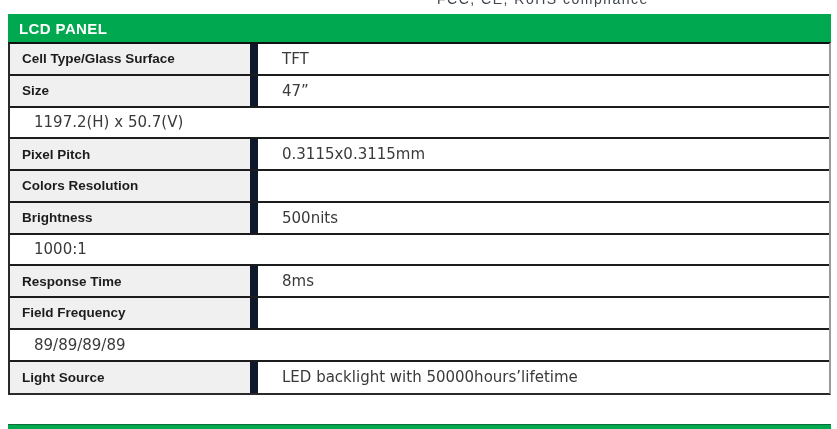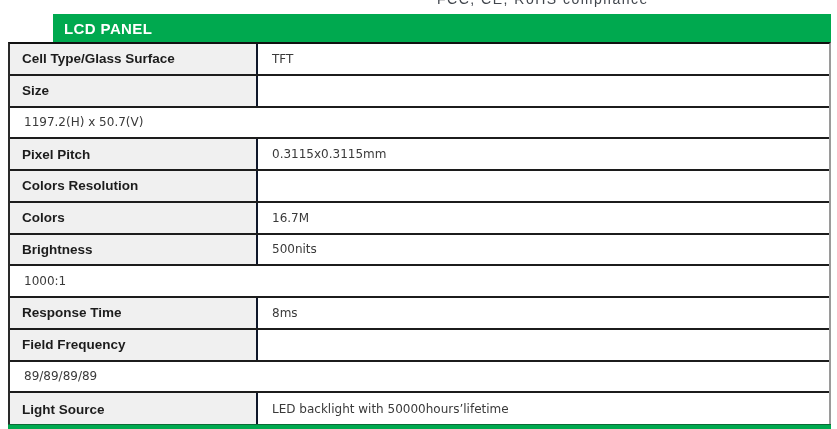--- a/index.html
+++ b/index.html
@@ -35,21 +35,20 @@
     background: #00A94F;
     color: #ffffff;
     height: 28px;
     display: flex;
     align-items: center;
     padding-left: 11px;
     font-weight: bold;
     font-size: 15px;
     letter-spacing: 0.4px;
     box-sizing: border-box;
-    margin-left: 45px;
   }
   .table-body {
     border-left: 2px solid #2a2a2a;
     border-right: 2px solid #9a9a9a;
     border-top: 2px solid #111111;
     border-bottom: 2px solid #2a2a2a;
     box-sizing: border-box;
   }
   .spec-row {
     display: flex;
@@ -63,29 +62,29 @@
   }
   .label-cell {
     width: 248px;
     background: #f0f0f0;
     display: flex;
     align-items: center;
     padding-left: 12px;
     font-weight: bold;
     font-size: 13.5px;
     color: #1c1c1c;
-    border-right: 2px solid #0f172a;
+    border-right: 8px solid #0f172a;
     box-sizing: border-box;
   }
   .value-cell {
     flex: 1;
     display: flex;
     align-items: center;
-    padding-left: 14px;
-    font-size: 12px;
+    padding-left: 24px;
+    font-size: 15px;
     color: #3a3a3a;
     font-family: "DejaVu Sans", "Liberation Sans", sans-serif;
     box-sizing: border-box;
   }
   .bottom-green-bar {
     position: absolute;
     left: 8px;
     top: 424px;
     width: 823px;
     height: 6px;
@@ -103,39 +102,36 @@
     <span>LCD PANEL</span>
   </div>
   <div class="table-body">
   <div class="spec-row">
     <div class="label-cell">Cell Type/Glass Surface</div>
     <div class="value-cell">TFT</div>
   </div>
 
   <div class="spec-row">
     <div class="label-cell">Size</div>
+    <div class="value-cell">47”</div>
   </div>
 
   <div class="spec-row">
     <div class="value-cell">1197.2(H) x 50.7(V)</div>
   </div>
 
   <div class="spec-row">
     <div class="label-cell">Pixel Pitch</div>
     <div class="value-cell">0.3115x0.3115mm</div>
   </div>
 
   <div class="spec-row">
     <div class="label-cell">Colors Resolution</div>
   </div>
 
-  <div class="spec-row">
-    <div class="label-cell">Colors</div>
-    <div class="value-cell">16.7M</div>
-  </div>
 
   <div class="spec-row">
     <div class="label-cell">Brightness</div>
     <div class="value-cell">500nits</div>
   </div>
 
   <div class="spec-row">
     <div class="value-cell">1000:1</div>
   </div>
 

